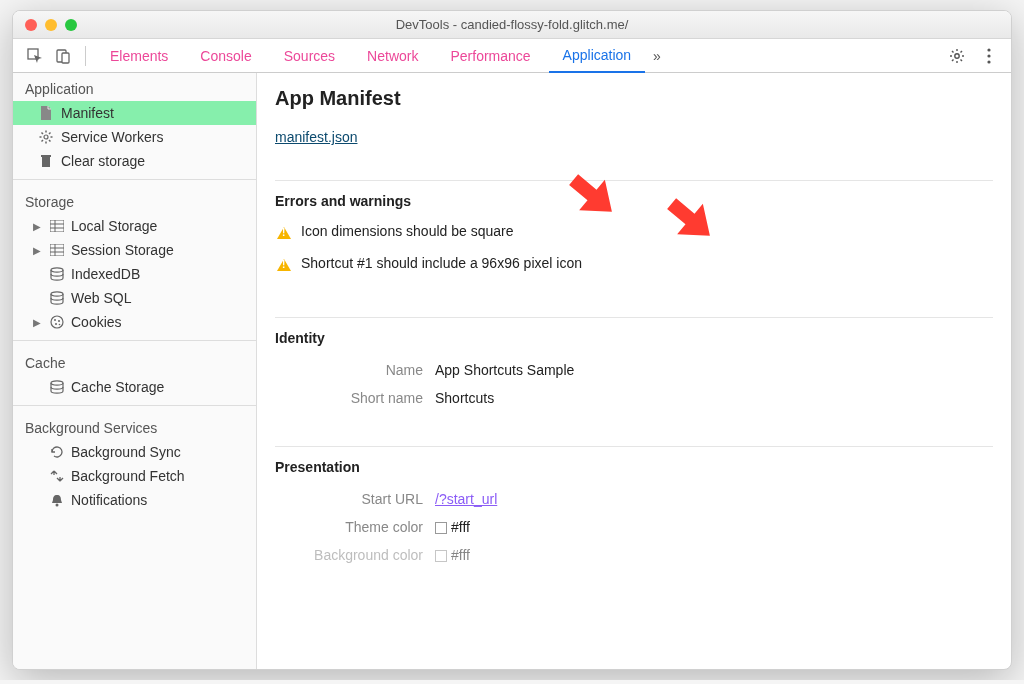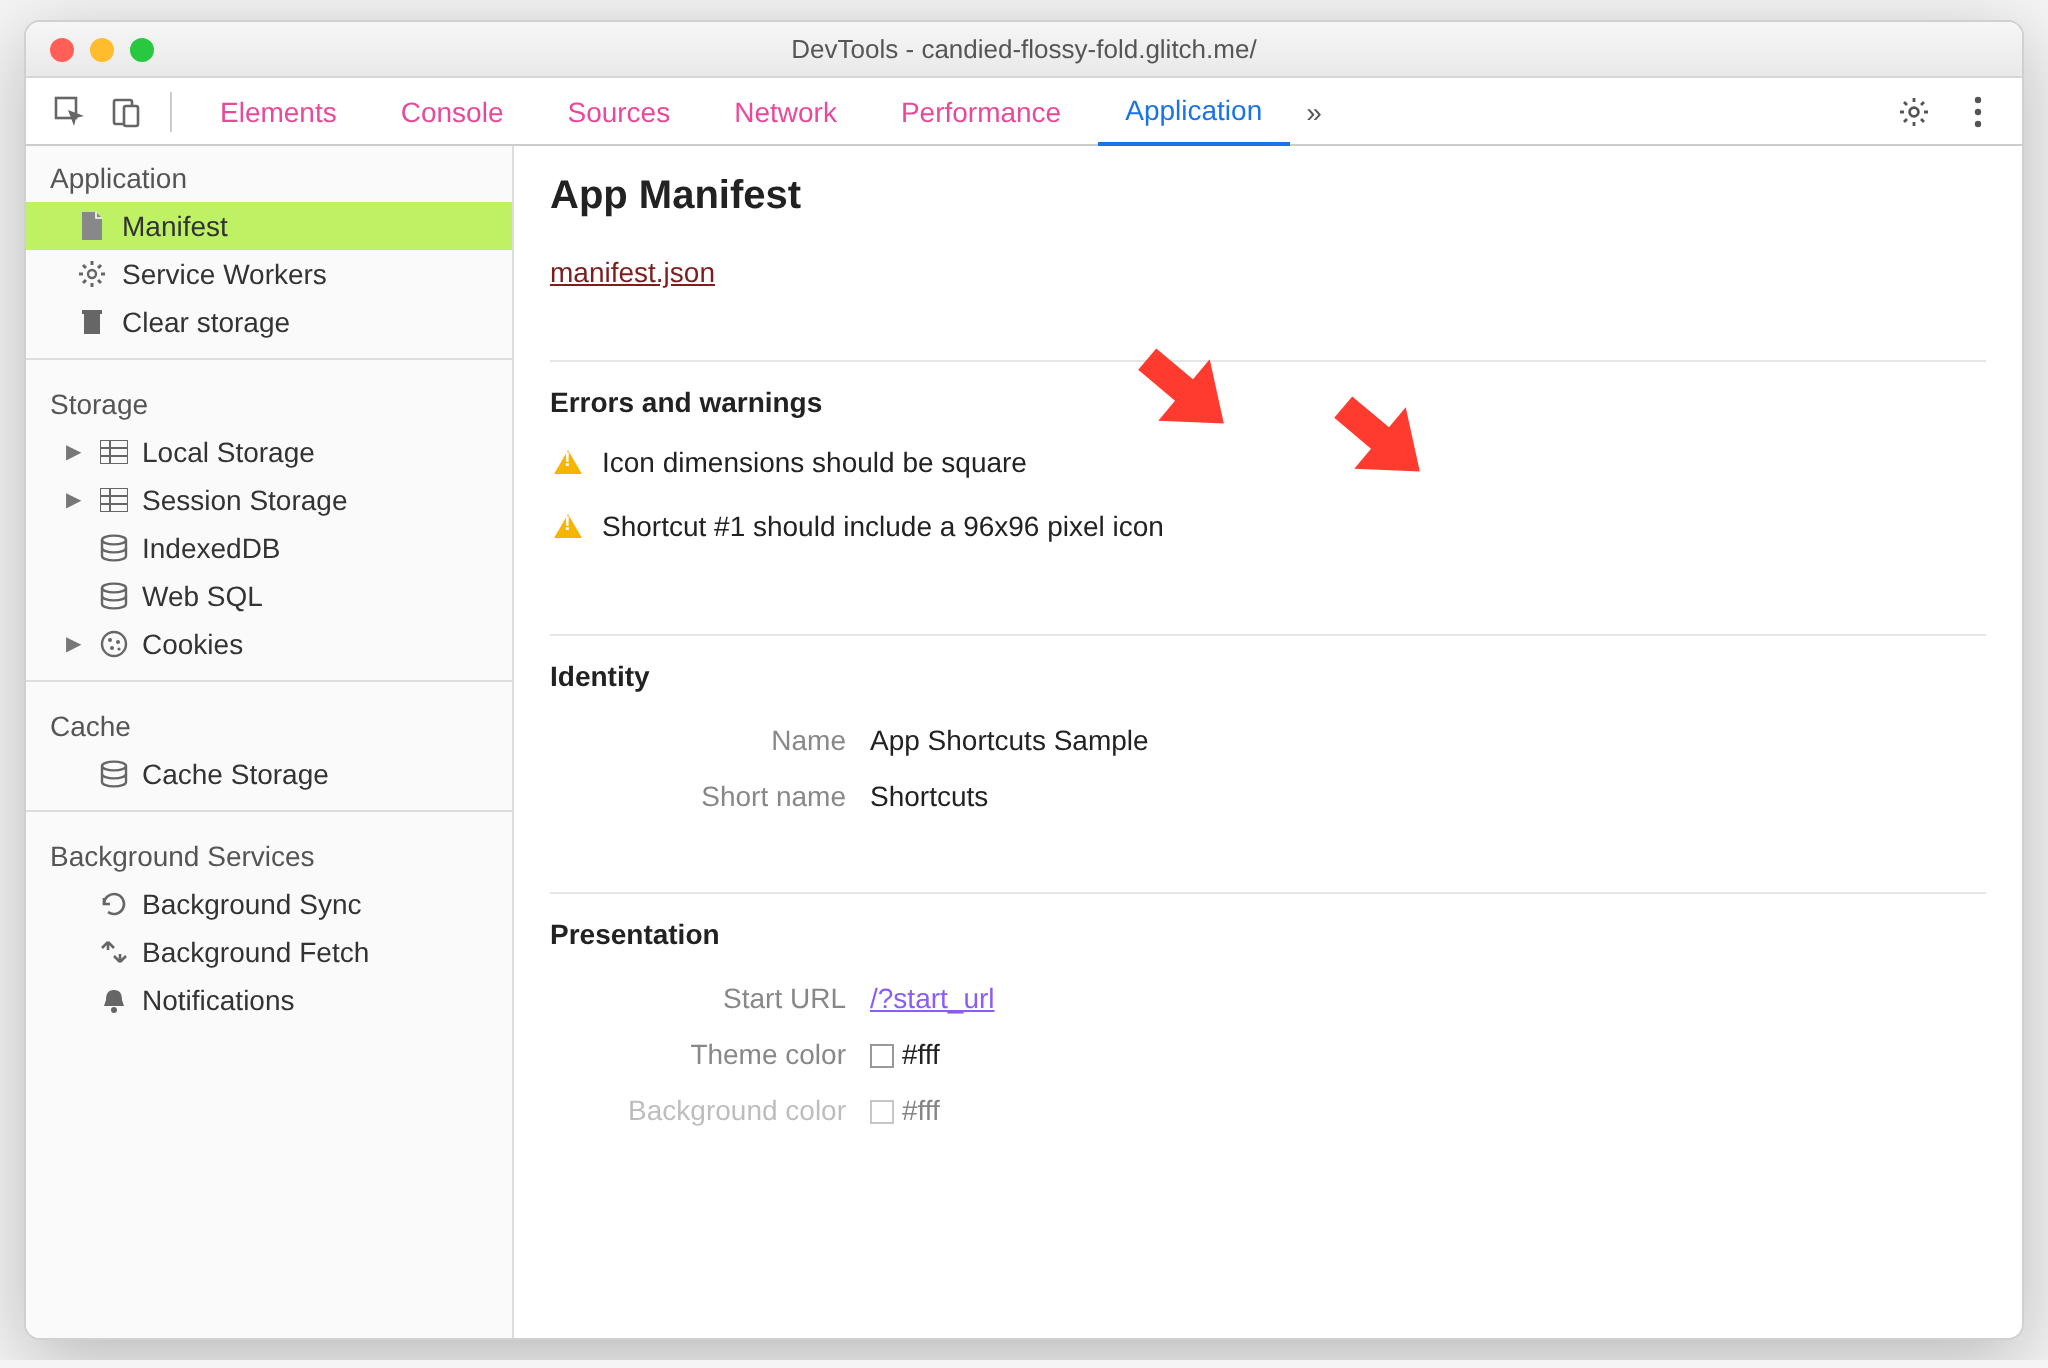--- a/index.html
+++ b/index.html
@@ -15,32 +15,32 @@
 .toolbar { height: 34px; border-bottom: 1px solid #ccc; display:flex; align-items:center; padding: 0 10px; gap: 4px; font-size:14px; color:#555; }
 .tool-icon { width:24px; height:24px; display:flex; align-items:center; justify-content:center; cursor:pointer; }
 .divider { width:1px; height:20px; background:#ccc; margin: 0 6px; }
 .tab { padding: 0 14px; height:34px; display:flex; align-items:center; cursor:pointer; color:#ec4899; }
 .tab.active { color:#1a73e8; border-bottom: 2px solid #1a73e8; }
 .toolbar-right { margin-left:auto; display:flex; align-items:center; gap:8px; }
 .body { flex:1; display:flex; overflow:hidden; }
 .sidebar { width:244px; background:#fafafa; border-right:1px solid #ddd; overflow-y:auto; font-size:14px; color:#333; }
 .section-head { padding: 8px 12px 4px 12px; color:#555; font-size:14px; }
 .item { padding: 4px 12px 4px 26px; display:flex; align-items:center; gap:8px; cursor:pointer; height:24px; }
-.item.selected { background:#bef264; }
+.item.selected { background:#86efac; }
 .item .ic { width:14px; display:flex; justify-content:center; color:#666; }
 .tree-item { padding: 4px 12px 4px 20px; display:flex; align-items:center; gap:6px; cursor:pointer; height:24px; }
 .tree-item .tri { width:10px; color:#777; font-size:10px; }
 .tree-item .ic2 { width:16px; display:flex; justify-content:center; color:#666; }
 .section-divider { height:1px; background:#ddd; margin: 6px 0; }
 .main { flex:1; overflow-y:auto; padding: 14px 18px; position:relative; }
 .main h1 { font-size:20px; font-weight:600; color:#222; margin-bottom:18px; }
-.manifest-link { color:#7f1d1d; text-decoration:underline; font-size:14px; cursor:pointer; }
+.manifest-link { color:#0c4a6e; text-decoration:underline; font-size:14px; cursor:pointer; }
 .block { margin-top: 34px; border-top:1px solid #e5e5e5; padding-top:12px; }
 .block-title { font-weight:600; font-size:14px; color:#222; margin-bottom:10px; }
-.warn-row { display:flex; align-items:center; gap:10px; font-size:14px; color:#222; padding:4px 0 12px 2px; }
+.warn-row { display:flex; align-items:flex-end; gap:10px; font-size:14px; color:#222; padding:4px 0 12px 2px; }
 .warn-ic { width:0; height:0; border-left:7px solid transparent; border-right:7px solid transparent; border-bottom:12px solid #f7b500; position:relative; }
 .warn-ic::after { content:"!"; position:absolute; left:-2px; top:0px; font-size:10px; color:#fff; font-weight:700; }
 .kv { display:flex; align-items:center; padding:6px 0; font-size:14px; }
 .kv .k { width:160px; text-align:right; color:#888; padding-right:12px; }
 .kv .v { color:#222; }
 .kv .v a { color:#8b5cf6; text-decoration:underline; }
 .swatch { display:inline-block; width:12px; height:12px; border:1px solid #999; background:#fff; margin-right:4px; vertical-align:middle; }
 .arrow-svg { position:absolute; }
 svg { display:block; }
 </style>

